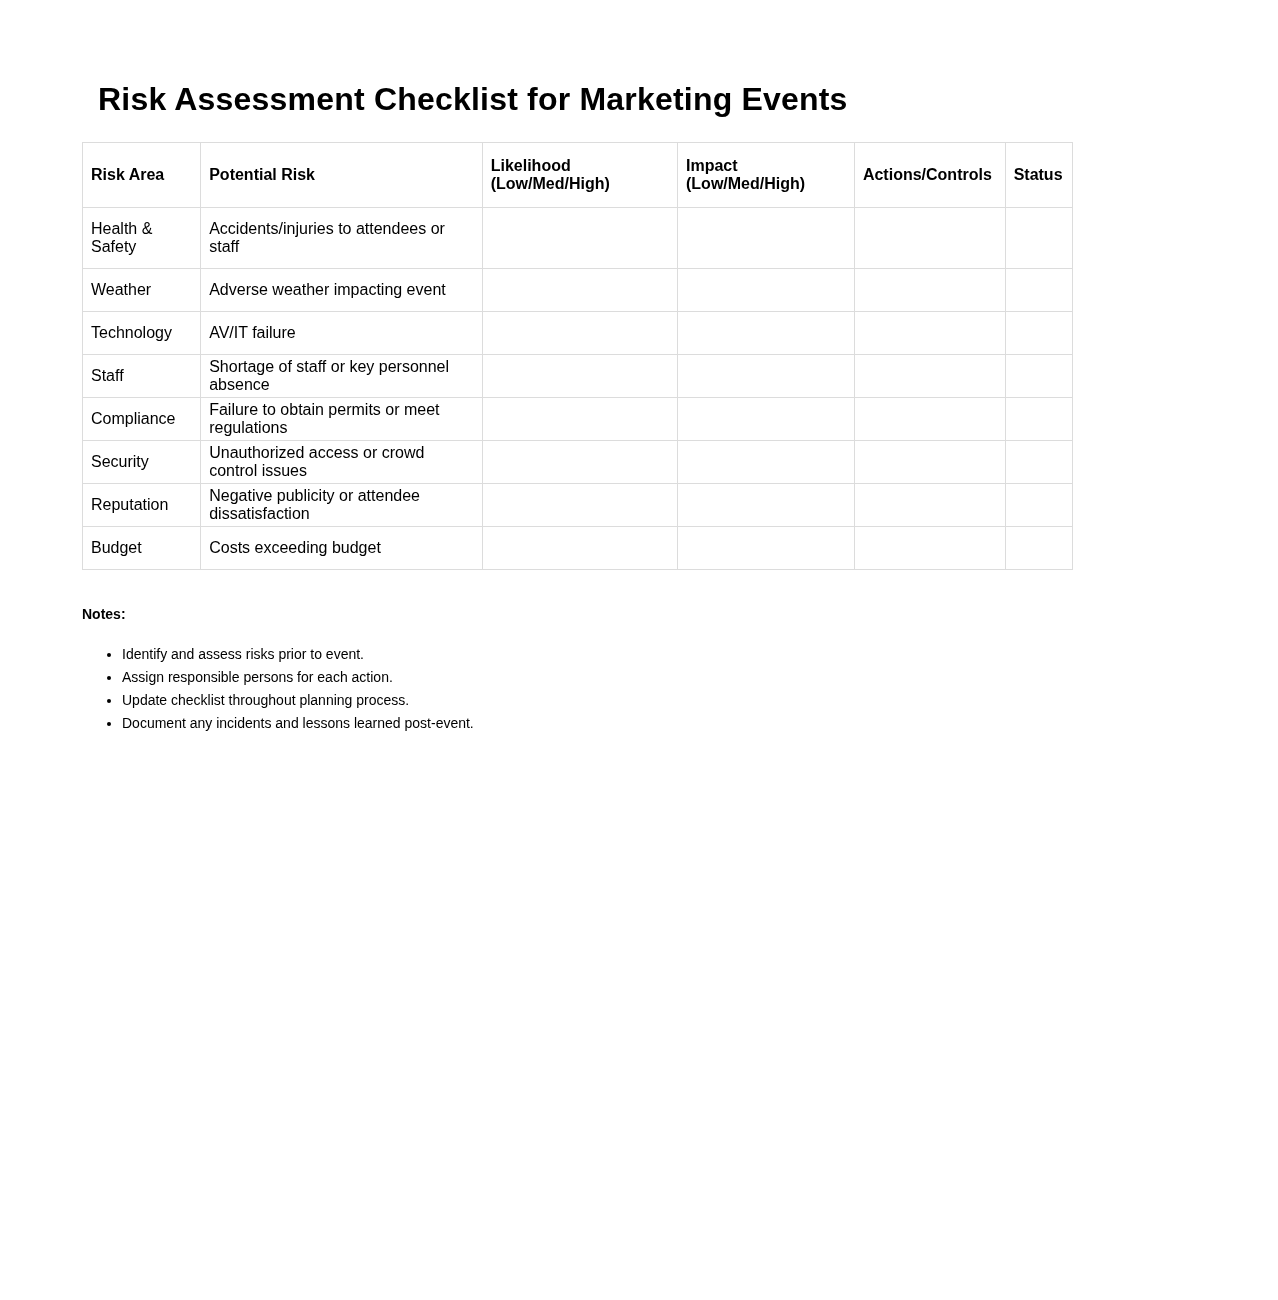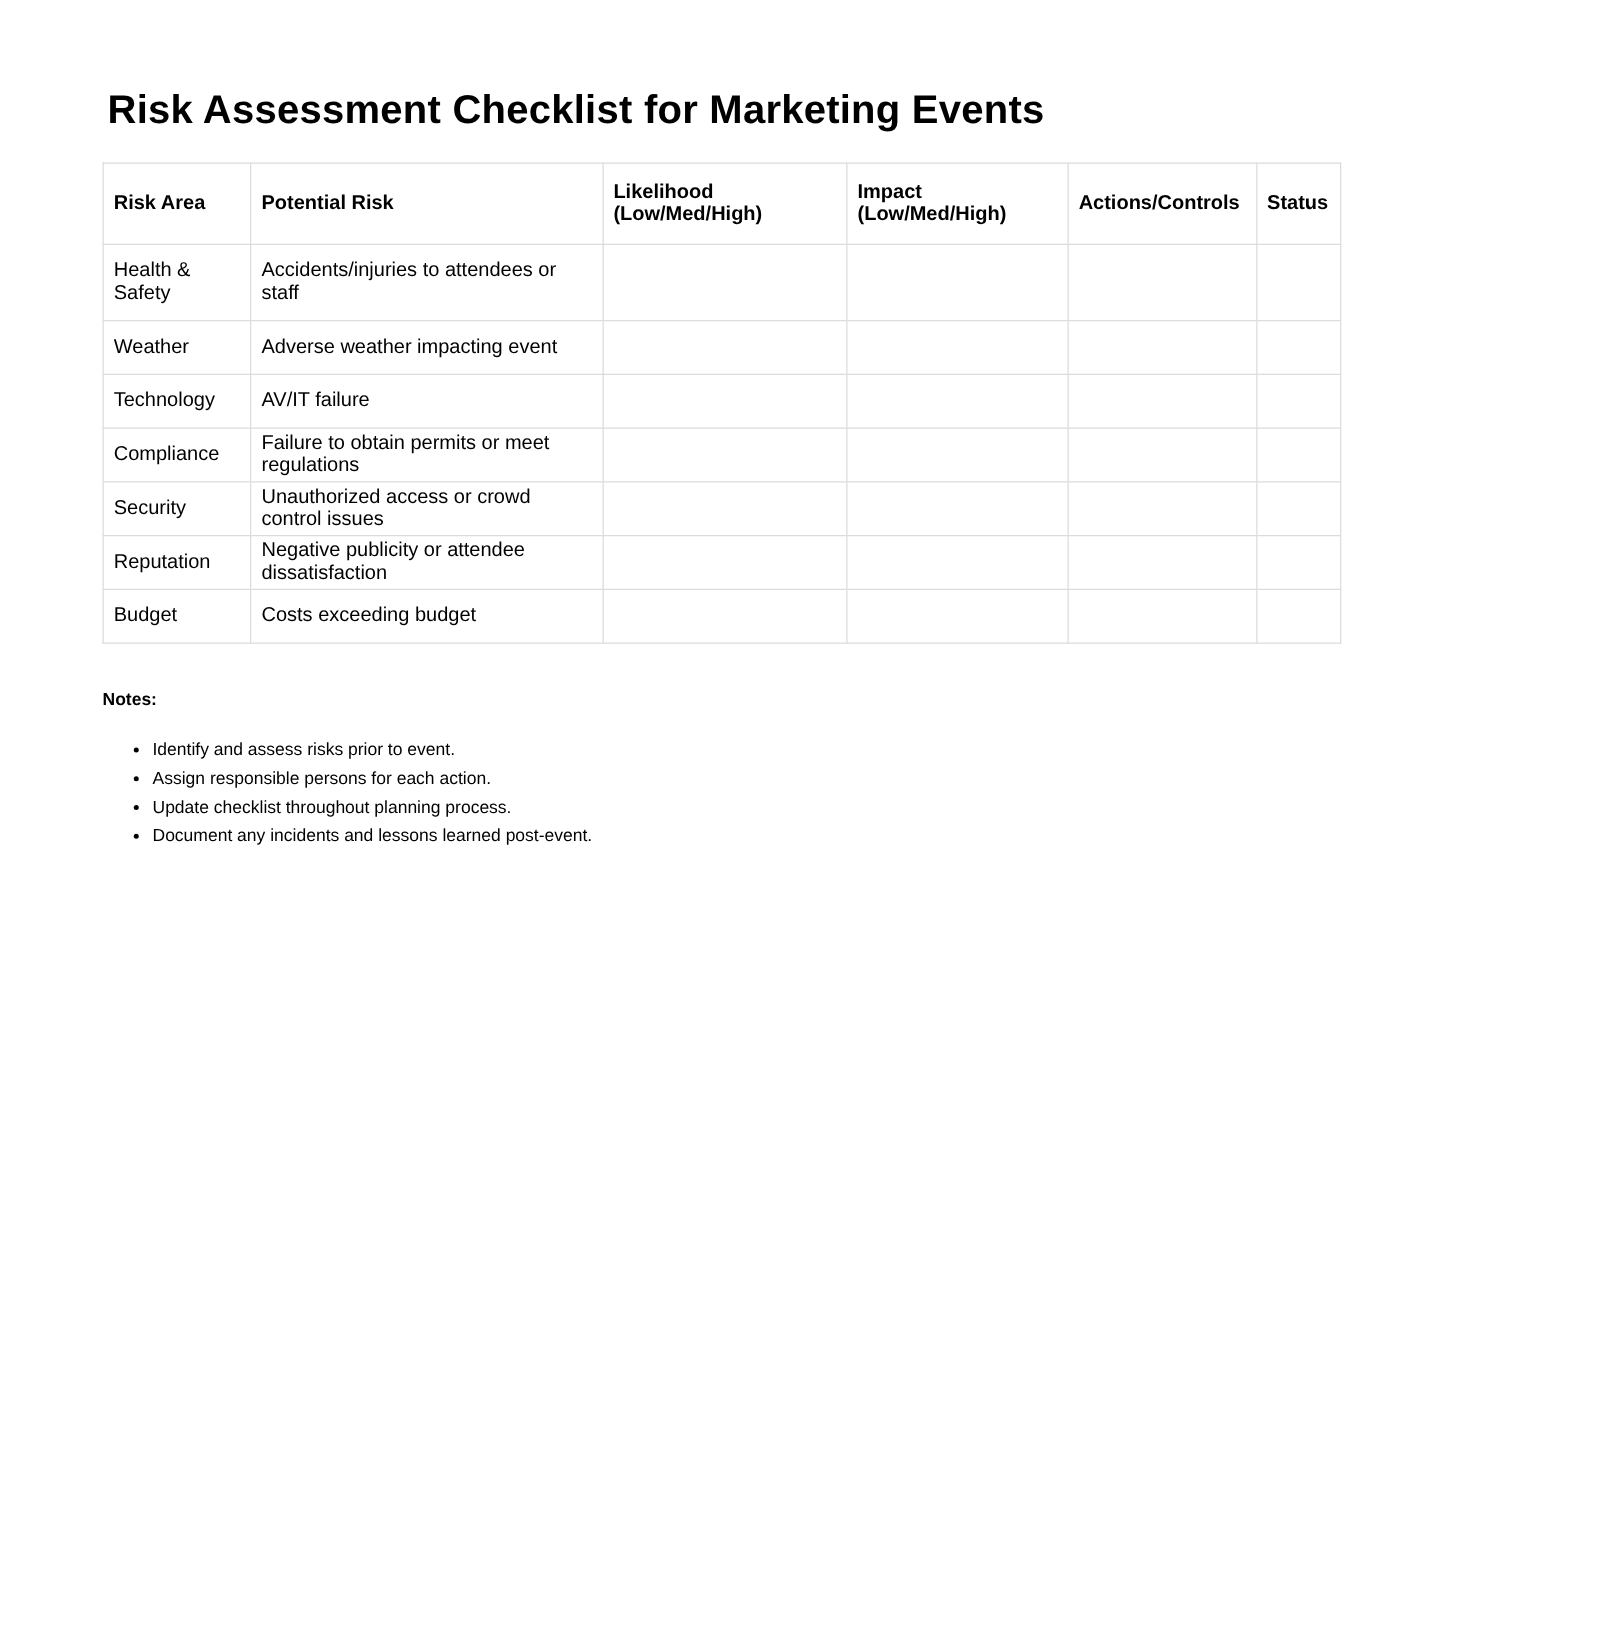--- a/index.html
+++ b/index.html
@@ -8,21 +8,21 @@
       min-height: 1300px;
       font-family: "Liberation Sans", sans-serif;
       color: #000;
       box-sizing: border-box;
       padding: 0 82px;
     }
     h1 {
       font-family: "Liberation Sans", sans-serif;
       font-size: 32px;
       font-weight: bold;
-      margin: 4px;
+      margin: 16px;
       padding-top: 65px;
       line-height: 36px;
       letter-spacing: 0.2px;
     }
     table {
       border-collapse: collapse;
       margin-top: 25px;
       width: 991px;
       font-size: 16px;
       line-height: 18px;
@@ -94,20 +94,28 @@
     </tr>
     <tr>
       <td>Technology</td>
       <td>AV/IT failure</td>
       <td></td>
       <td></td>
       <td></td>
       <td></td>
     </tr>
     <tr>
+      <td>Staff</td>
+      <td>Shortage of staff or key personnel absence</td>
+      <td></td>
+      <td></td>
+      <td></td>
+      <td></td>
+    </tr>
+    <tr>
       <td>Compliance</td>
       <td>Failure to obtain permits or meet regulations</td>
       <td></td>
       <td></td>
       <td></td>
       <td></td>
     </tr>
     <tr>
       <td>Security</td>
       <td>Unauthorized access or crowd control issues</td>

